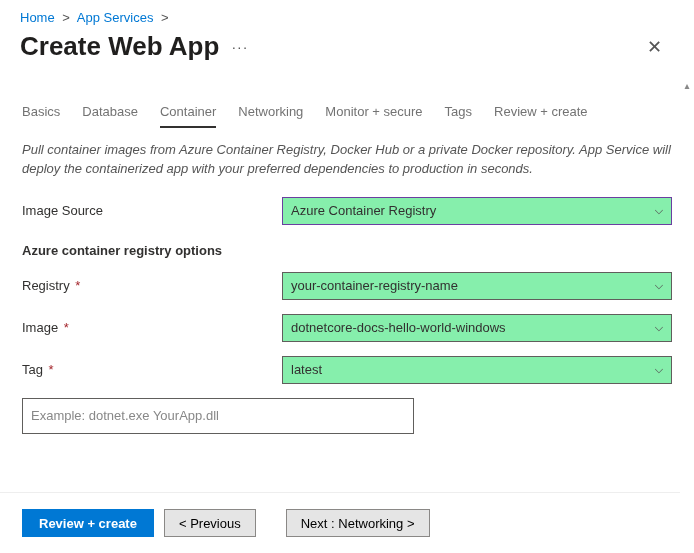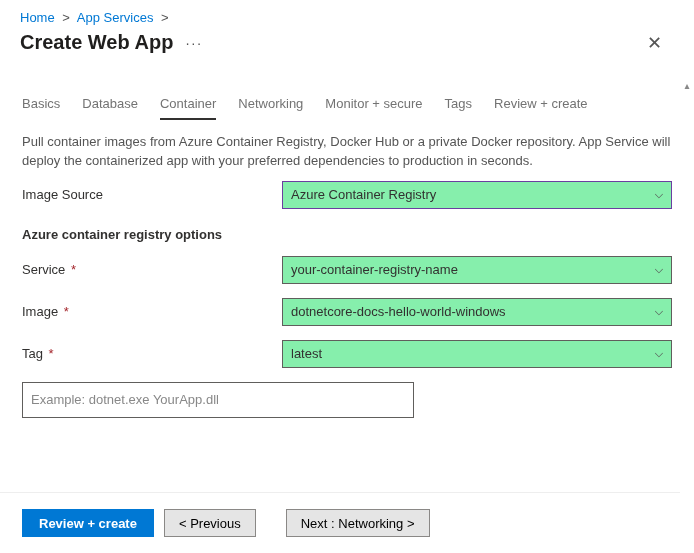--- a/index.html
+++ b/index.html
@@ -12,28 +12,28 @@
       height: 553px;
       position: relative;
       overflow: hidden;
     }
     .scrollbar-track { position:absolute; right:0; top:78px; bottom:0; width:14px; background:#fff; }
     .scroll-arrow { width:14px; height:14px; display:flex; align-items:center; justify-content:center; color:#888; font-size:10px; }
     .breadcrumb { padding: 10px 20px 0 20px; font-size: 13px; }
     .breadcrumb a { color: #0078d4; text-decoration:none; }
     .breadcrumb .sep { color:#555; margin:0 4px; }
     .title-row { display:flex; align-items:center; padding: 6px 20px 0 20px; }
-    .title-row h1 { font-size:20px; font-weight:600; color:#201f1e; }
+    .title-row h1 { font-size:26px; font-weight:600; color:#201f1e; }
     .title-row .dots { margin-left:12px; color:#555; font-size:14px; letter-spacing:1px; }
     .title-row .close { margin-left:auto; margin-right:12px; font-size:18px; color:#555; cursor:pointer; font-weight:300; }
     .tabs { display:flex; gap:22px; padding: 42px 22px 0 22px; border-bottom:none; }
     .tab { padding-bottom:8px; cursor:pointer; color:#737373; }
     .tab.active { border-bottom:2px solid #323130; font-weight:400; padding-bottom:6px; margin-bottom:-1px; }
     .content { padding: 14px 22px 0 22px; }
-    .desc { color:#555; line-height:1.45; margin-bottom:10px; }
+    .desc { color:#555; line-height:1.45; margin-bottom:18px;font-style:italic; }
     .field-row { display:flex; align-items:center; margin-bottom:14px; }
     .field-label { width:260px; color:#323130; }
     .req { color:#a4262c; margin-left:2px; }
     .info-icon { display:inline-flex; width:14px; height:14px; border:1px solid #888; border-radius:50%; align-items:center; justify-content:center; font-size:9px; color:#888; margin-left:4px; }
     .dropdown { flex:1; height:28px; border:1px solid #605e5c; background:#86efac; padding:0 8px; display:flex; align-items:center; justify-content:space-between; cursor:pointer; max-width:392px; }
     .dropdown.focused { border:1.5px solid #6b3fa0; }
     .dropdown .chev { font-size:11px; color:#555; }
     .textinput { flex:1; height:36px; border:1px solid #605e5c; padding:0 8px; max-width:392px; font-family:inherit; font-size:13px; }
     .textinput::placeholder { color:#888; }
     .section-head { font-weight:600; margin:18px 0 14px 0; }
@@ -76,21 +76,21 @@
     <div class="dropdown focused">
       <span>Azure Container Registry</span>
       <span class="chev">⌵</span>
     </div>
   </div>
 
   <div class="section-head">Azure container registry options</div>
 
   <div class="field-row">
     <div class="field-label">
-      <span>Service</span><span class="req"> *</span>
+      <span>Registry</span><span class="req"> *</span>
     </div>
     <div class="dropdown">
       <span>your-container-registry-name</span>
       <span class="chev">⌵</span>
     </div>
   </div>
 
   <div class="field-row">
     <div class="field-label">
       <span>Image</span><span class="req"> *</span>

